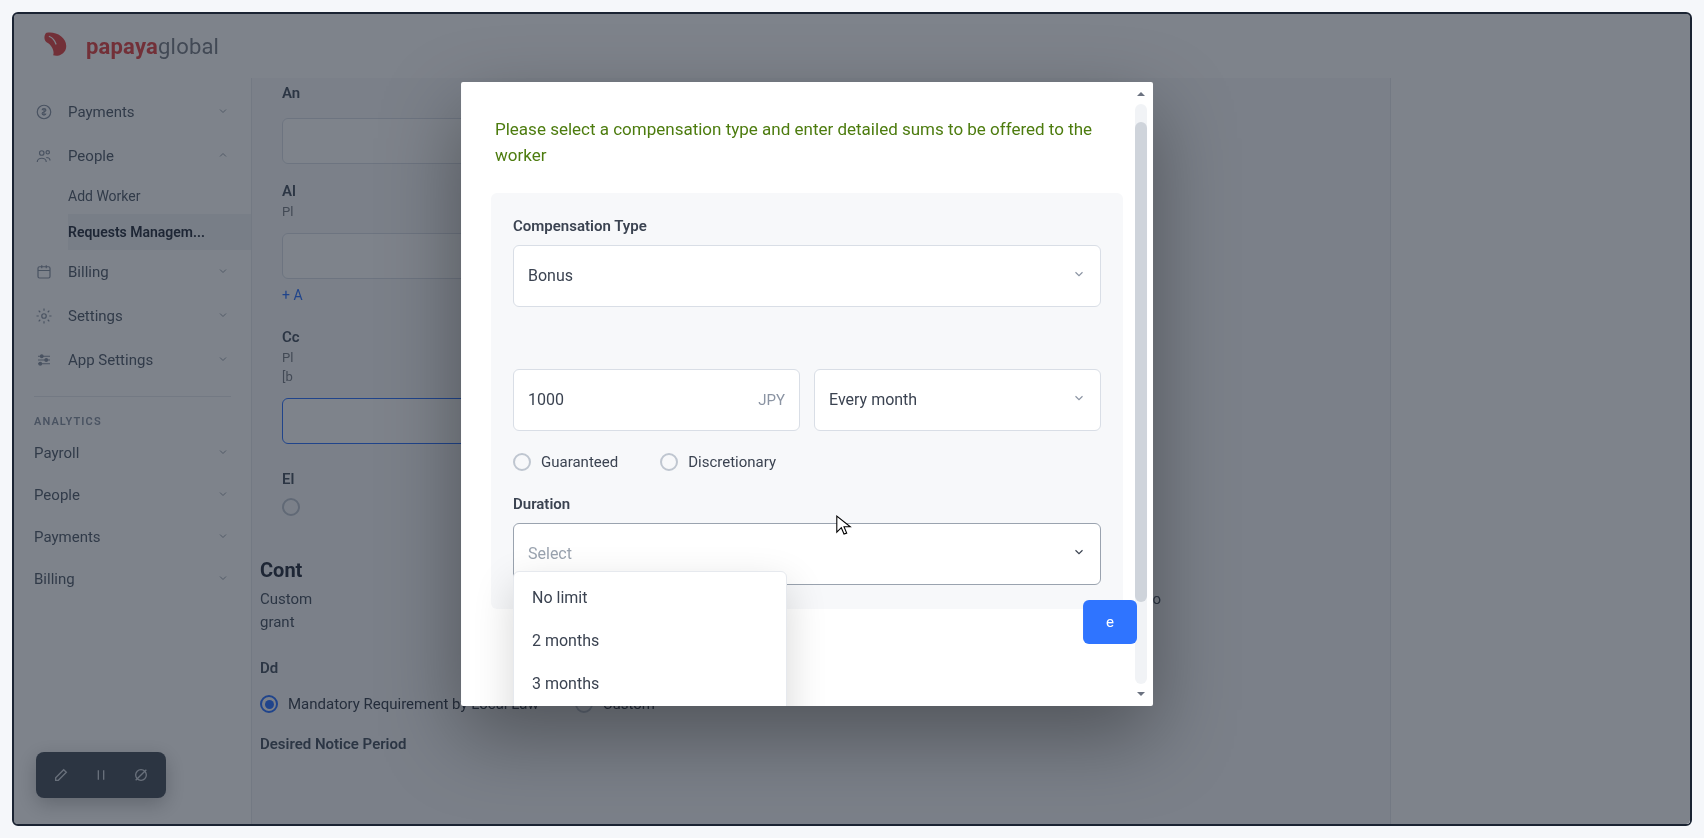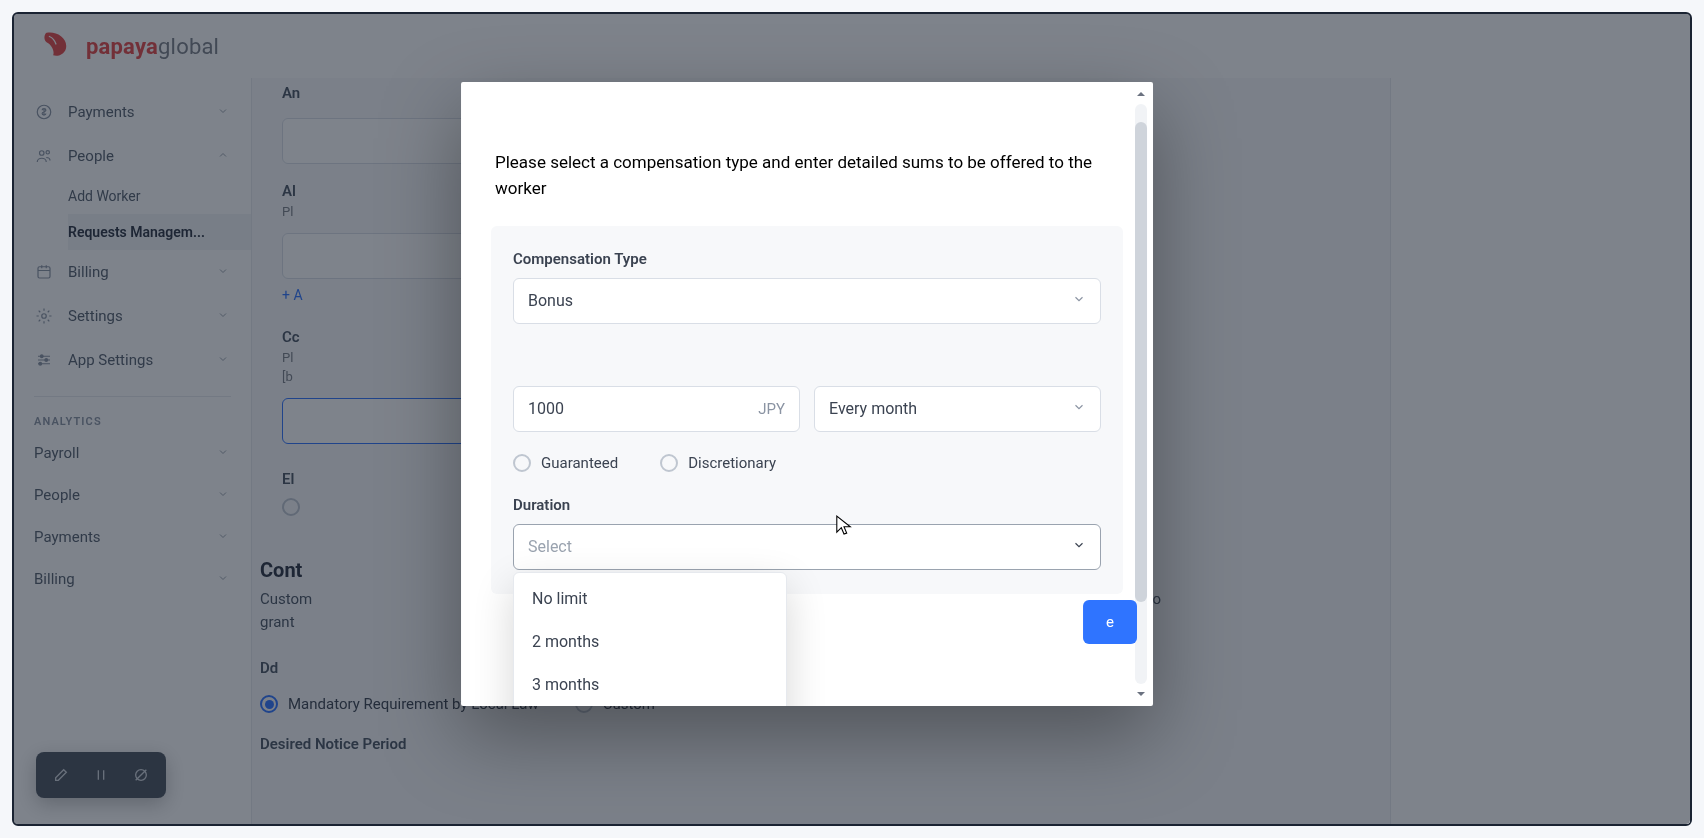--- a/index.html
+++ b/index.html
@@ -81,25 +81,25 @@
   .overlay {
     position: absolute; inset: 0; background: rgba(20,29,44,.55);
   }
   .modal {
     position: absolute; top: 68px; left: 50%; transform: translateX(-56.5%);
     width: 692px; height: 624px; background: #fff; border-radius: 2px;
     box-shadow: 0 30px 80px rgba(0,0,0,.35); overflow: hidden;
     display: flex; flex-direction: column;
   }
   .modal-body { flex: 1; padding: 0 30px 0 30px; position: relative; overflow-y: auto; }
-  .modal-intro { font-size: 17px; color: #000000; line-height: 1.55; padding: 34px 4px 24px 4px; margin-top: 33px; }
+  .modal-intro { font-size: 17px; color: #4d7c0f; line-height: 1.55; padding: 34px 4px 24px 4px; }
   .card { background: #f7f8fa; border-radius: 6px; padding: 24px 22px 24px 22px; }
   .field-label { font-size: 15px; font-weight: 600; color: #3b4351; margin-bottom: 10px; }
   .select, .text-input {
-    height: 46px; border: 1px solid #d9dee6; border-radius: 6px; background: #fff;
+    height: 62px; border: 1px solid #d9dee6; border-radius: 6px; background: #fff;
     display: flex; align-items: center; padding: 0 14px; font-size: 16px; color: #3b4351;
   }
   .select { justify-content: space-between; cursor: pointer; }
   .select .chev svg { width: 14px; height: 14px; stroke: #8b94a3; fill: none; stroke-width: 2; }
   .select.placeholder { color: #9aa3af; }
   .select.open { border-color: #9aa3af; }
   .row2 { display:flex; gap: 14px; margin-top: 14px; }
   .row2 > * { flex: 1; margin-top: 48px; }
   .amount-box { display:flex; align-items:center; justify-content:space-between; }
   .amount-box .cur { color:#8b94a3; font-size:15px; }

